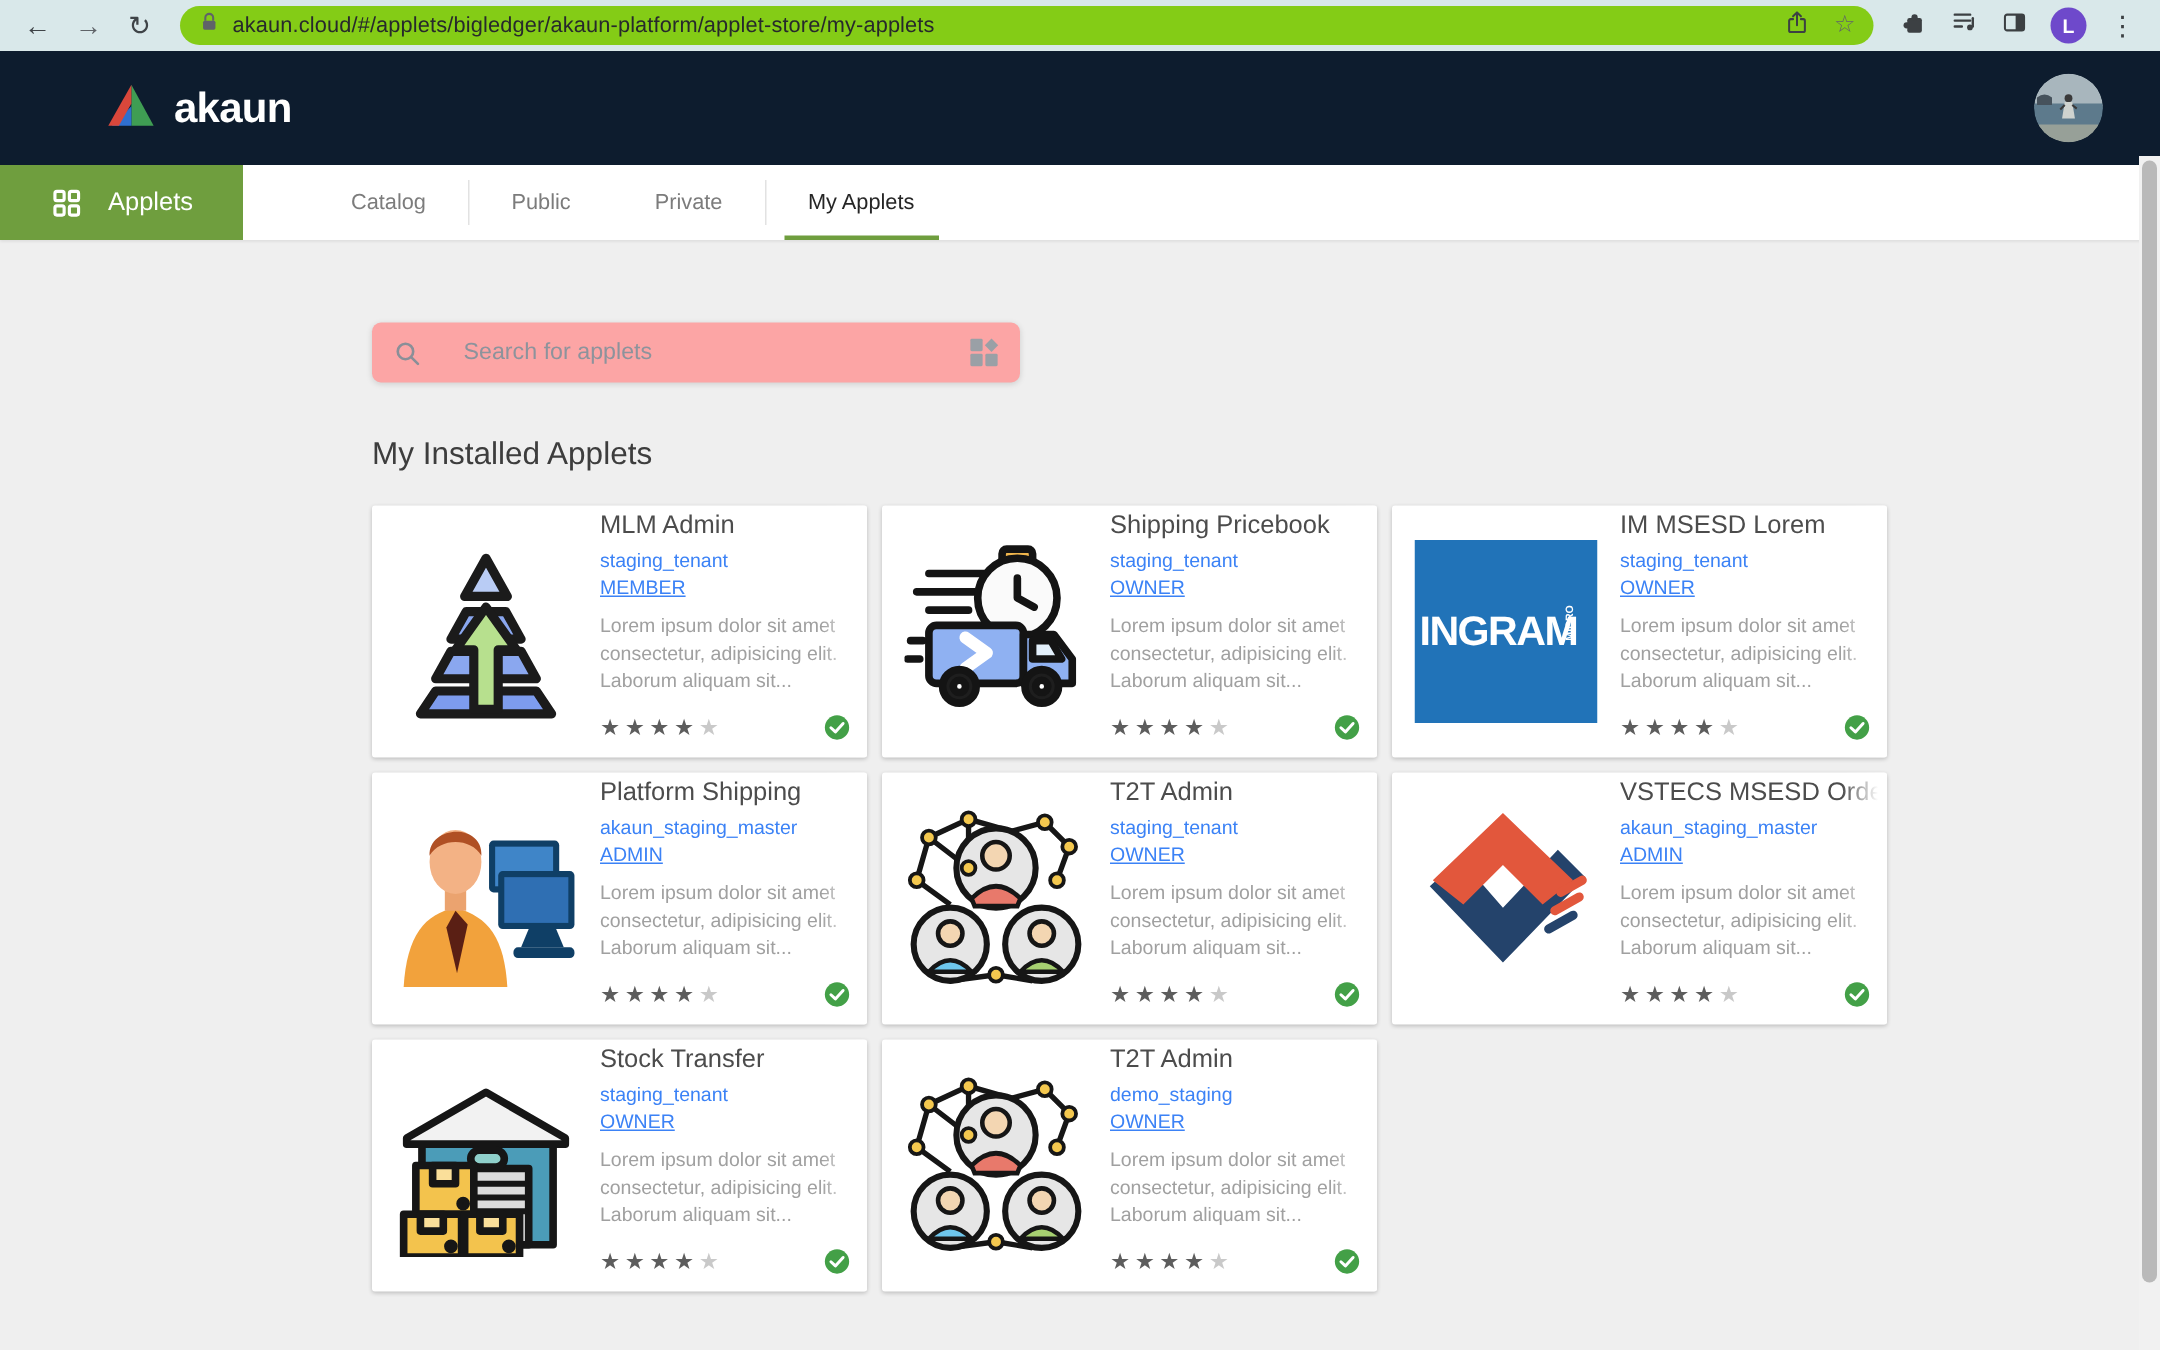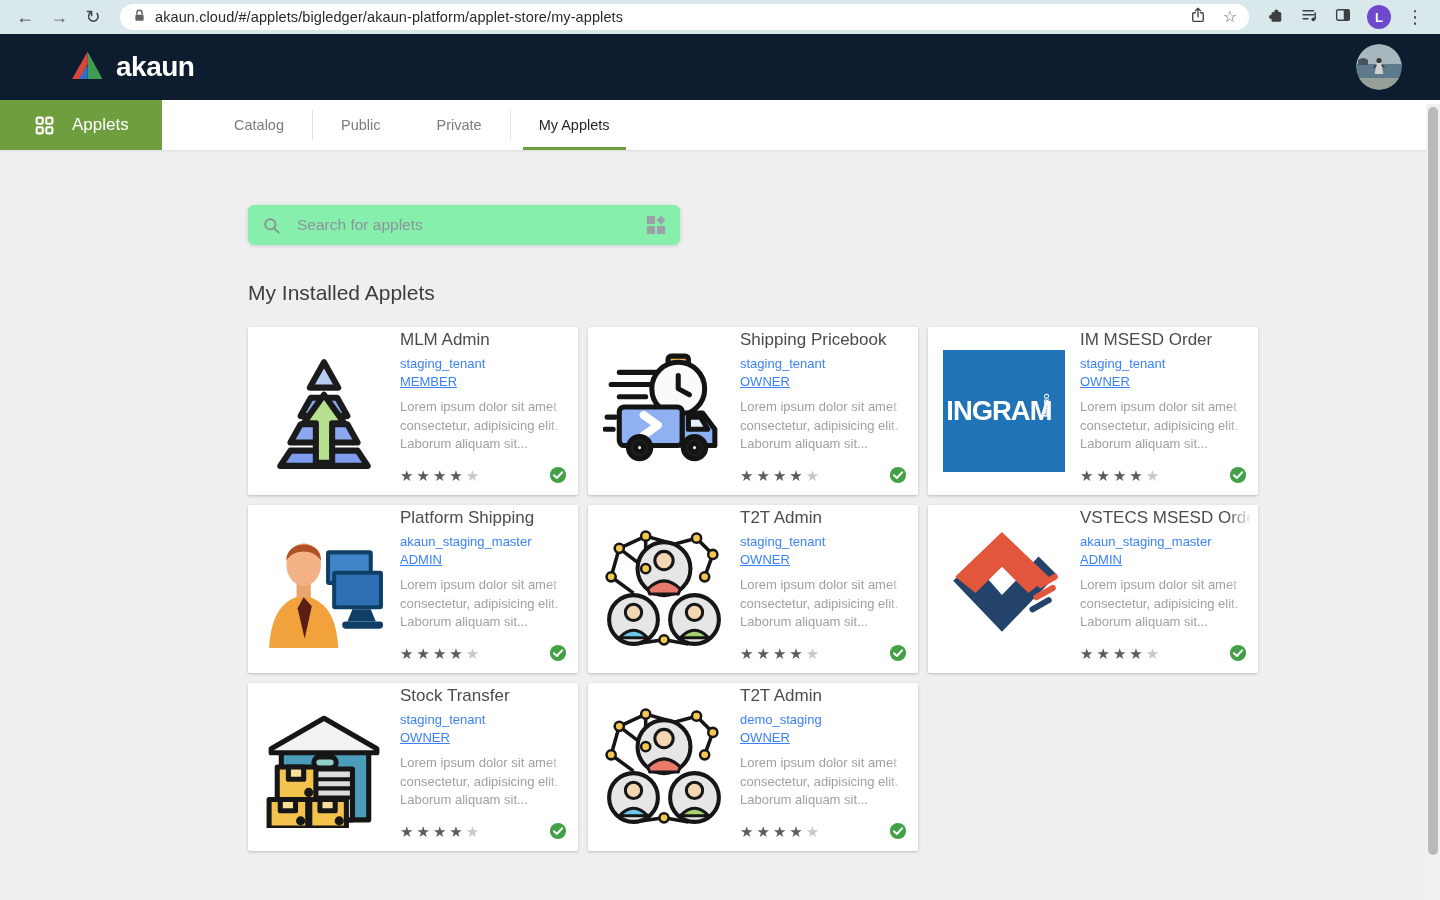--- a/index.html
+++ b/index.html
@@ -3,51 +3,51 @@
 <meta charset="utf-8">
 <style>
   * { margin:0; padding:0; box-sizing:border-box; }
   html,body { width:1440px; height:900px; font-family:"Liberation Sans", sans-serif; }
   .screen { position:relative; width:1440px; height:900px; background:#efefef; overflow:hidden; }
 
   
   .browser-bar { height:34px; background:#d9e8ea; display:flex; align-items:center; padding:0 10px; gap:4px; }
   .nav-btn { width:30px; height:30px; display:flex; align-items:center; justify-content:center;
              font-size:18px; color:#3f4448; border-radius:50%; cursor:pointer; }
-  .url-pill { flex:1; height:26px; background:#ffffff; border-radius:14px; display:flex;
+  .url-pill { flex:1; height:26px; background:#84cc16; border-radius:14px; display:flex;
               align-items:center; padding:0 12px; margin:0 8px; }
   .url-text { font-size:14.5px; color:#27292c; margin-left:8px; letter-spacing:0.1px; }
   .pill-right { margin-left:auto; display:flex; align-items:center; gap:16px; }
   .chrome-right { display:flex; align-items:center; gap:15px; padding:0 6px; }
   .profile-badge { width:24px; height:24px; border-radius:50%; background:#6e49cb; color:#fff;
                    font-size:13px; font-weight:bold; display:flex; align-items:center; justify-content:center; }
   .glyph { color:#3c4043; font-size:17px; line-height:1; }
 
   
-  .app-header { height:66px; background:#0d1c2e; display:flex; align-items:center; padding:0 18px; }
+  .app-header { height:76px; background:#0d1c2e; display:flex; align-items:center; padding:0 18px; }
   .brand { display:flex; align-items:center; gap:10px; margin-left:50px; }
   .brand-text { color:#fff; font-weight:bold; font-size:28px; letter-spacing:-0.5px; }
   .header-avatar { margin-left:auto; width:46px; height:46px; border-radius:50%; overflow:hidden; margin-right:20px; cursor:pointer; }
 
   
   .sub-header { height:50px; display:flex; background:#fff; box-shadow:0 1px 2px rgba(0,0,0,.08); position:relative; }
   .applets-block { width:162px; background:#6f9e3e; color:#fff; display:flex; align-items:center;
                    gap:17px; padding-left:34px; cursor:pointer; }
   .applets-label { font-size:17px; }
   .tabs { display:flex; align-items:stretch; margin-left:44px; }
   .tab { display:flex; align-items:center; padding:6px 28px; font-size:14.5px; color:#7c7c7c;
          position:relative; cursor:pointer; }
   .tab.active { color:#262626; }
   .tab.active::after { content:''; position:absolute; left:12px; right:12px; bottom:0; height:3px; background:#6f9e3e; }
   .tab-divider { width:1px; background:#e2e2e2; margin:10px 0; }
 
   
   .content { padding:55px 0 0 248px; }
-  .search-bar { width:432px; height:40px; background:#86efac; border-radius:6px;
-                box-shadow:0 1px 4px rgba(0,0,0,.14); display:flex; align-items:center; padding:0 14px; gap:16px; }
+  .search-bar { width:432px; height:40px; background:#fca5a5; border-radius:6px;
+                box-shadow:0 1px 4px rgba(0,0,0,.14); display:flex; align-items:center; padding:0 14px; gap:28px; }
   .search-bar input { border:none; outline:none; flex:1; font-size:15.5px; color:#333; background:transparent; }
   .search-bar input::placeholder { color:#8d939c; }
   .page-title { margin:36px 0 22px; font-size:21px; color:#3d3d3d; font-weight:400; }
 
   .grid { display:grid; grid-template-columns:repeat(3, 330px); gap:10px; padding-bottom:40px; }
   .card { width:330px; height:168px; background:#fff; border-radius:2px;
           box-shadow:0 1px 3px rgba(0,0,0,.22); display:flex; position:relative; overflow:hidden; cursor:pointer; }
   .card-img { width:152px; flex:none; display:flex; align-items:center; justify-content:center; }
   .card-img svg { width:122px; height:122px; }
   .card-body { width:176px; flex:none; display:flex; flex-direction:column; padding:3px 0 12px; }
@@ -252,21 +252,21 @@
 
   <div class="card">
     <div class="card-img">
             <svg viewBox="0 0 120 120" xmlns="http://www.w3.org/2000/svg">
               <rect width="120" height="120" fill="#2173b8"></rect>
               <text x="55" y="69" font-family="Liberation Sans, sans-serif" font-size="27" font-weight="bold" fill="#ffffff" text-anchor="middle" letter-spacing="-1">INGRAM</text>
               <text x="104" y="66" font-family="Liberation Sans, sans-serif" font-size="7" font-weight="bold" fill="#ffffff" transform="rotate(-90 104 66)">MICRO</text>
             </svg>
           </div>
     <div class="card-body">
-      <div class="card-title">IM MSESD Order</div>
+      <div class="card-title">IM MSESD Lorem</div>
       <div class="card-tenant">staging_tenant</div>
       <div class="card-role">OWNER</div>
       <div class="card-desc">Lorem ipsum dolor sit amet consectetur, adipisicing elit. Laborum aliquam sit...</div>
       <div class="card-stars"><span class="star">★</span><span class="star">★</span><span class="star">★</span><span class="star">★</span><span class="star dim">★</span></div>
     </div>
     <div class="edge-fade"></div>
     <div class="card-check" style="display: block;">
       <svg width="18" height="18" viewBox="0 0 20 20">
               <circle cx="10" cy="10" r="9" fill="#43a047"></circle>
               <path d="M5.5 10.2 L8.8 13.3 L14.5 7" fill="none" stroke="#fff" stroke-width="2.2" stroke-linecap="round" stroke-linejoin="round"></path>

